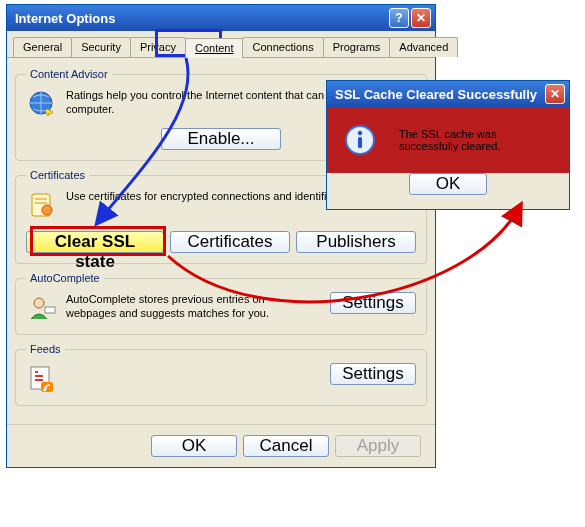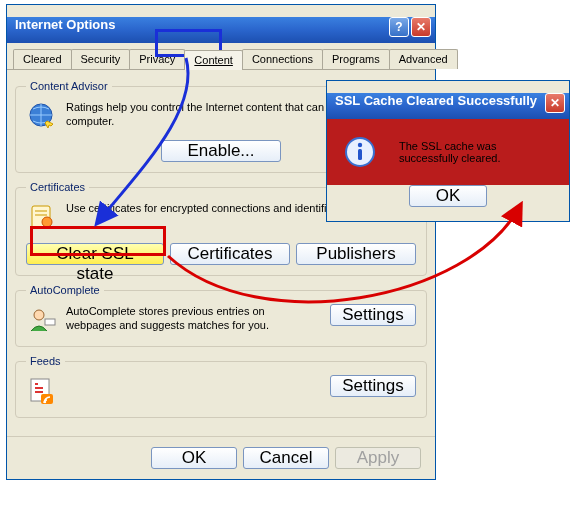--- a/index.html
+++ b/index.html
@@ -16,25 +16,24 @@
   .window {
     position: absolute;
     border: 1px solid #0055aa;
     background: #ece9d8;
   }
   .titlebar {
     height: 26px;
     background: linear-gradient(to bottom, #3a80e0 0%, #2a65cc 50%, #1c4fb0 100%);
     color: #fff;
     display: flex;
-    align-items: flex-start;
+    align-items: center;
     padding: 0 4px 0 8px;
     font-weight: bold;
     font-size: 13px;
-    margin-top: 12px;
   }
   .titlebar .spacer { flex: 1; }
   .title-btn {
     width: 20px;
     height: 20px;
     margin-left: 2px;
     border: 1px solid #fff;
     border-radius: 3px;
     display: flex;
     align-items: center;
@@ -104,20 +103,21 @@
     background: linear-gradient(to bottom,#fff,#e6eef8);
     font-family: Tahoma, sans-serif;
     font-size: 17px;
     cursor: pointer;
     padding: 0 10px;
   }
   .btn:disabled { color: #a0a0a0; background: #eceae0; border-color:#c0c0b0; cursor:default; }
   .btn-yellow {
     background: linear-gradient(to bottom,#ffffb0,#ffee50);
     border: 1px solid #7a95c0;
+    font-weight: bold;
   }
 
   .red-highlight {
     position: absolute;
     border: 3px solid #d80000;
     pointer-events: none;
   }
 
   .bottom-buttons {
     display: flex;
@@ -146,21 +146,21 @@
 
 <div class="window" style="left:6px; top:4px; width:430px;">
   <div class="titlebar">
     <span>Internet Options</span>
     <span class="spacer"></span>
     <span class="title-btn title-help">?</span>
     <span class="title-btn title-close">✕</span>
   </div>
 
   <div class="tabs">
-    <div class="tab">Cleared</div>
+    <div class="tab">General</div>
     <div class="tab">Security</div>
     <div class="tab">Privacy</div>
     <div class="tab selected">Content</div>
     <div class="tab">Connections</div>
     <div class="tab">Programs</div>
     <div class="tab">Advanced</div>
   </div>
 
   <div class="body-area">
 

